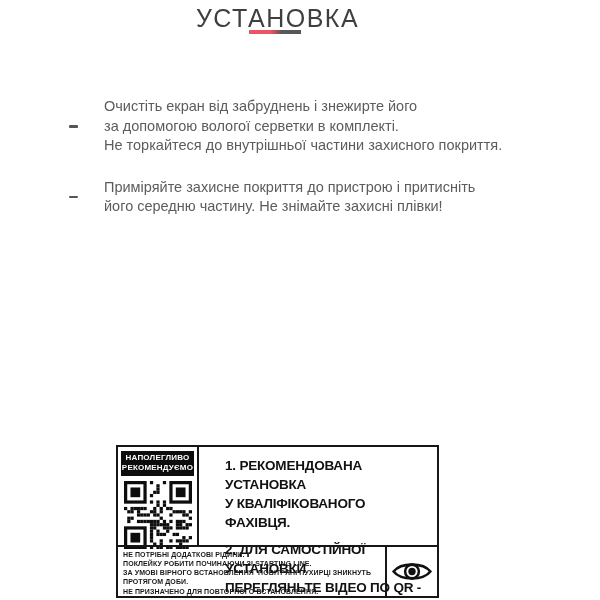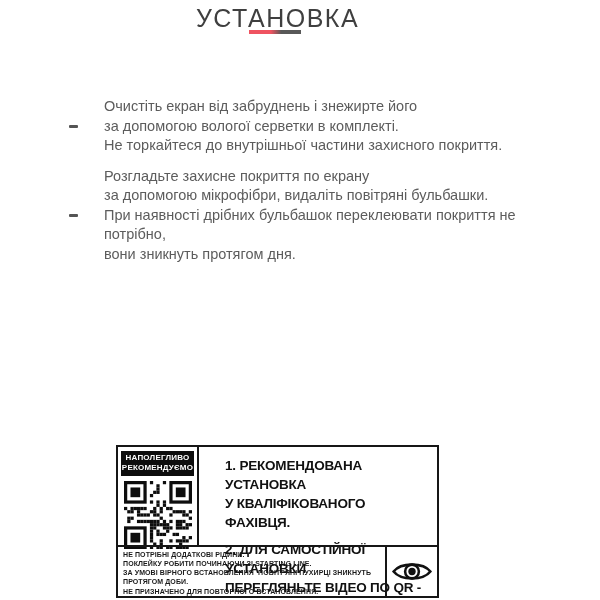--- a/index.html
+++ b/index.html
@@ -17,21 +17,21 @@
     letter-spacing:1.5px;color:#3f3f3f;
   }
   .title-divider{
     position:absolute;left:245px;top:30px;width:52px;height:4px;
     background:linear-gradient(90deg,#ef5360 0%,#ef5360 42%,#585858 62%,#585858 100%);
   }
 
   
   .instructions{
     position:absolute;left:65px;top:97px;width:512px;
-    display:flex;flex-direction:column;gap:11px;
+    display:flex;flex-direction:column;gap:22px;
   }
   .instr-item{display:flex;align-items:center;}
   .instr-dash{
     flex:0 0 35px;display:flex;align-items:center;
   }
   .instr-dash::before{
     content:"";display:block;width:9px;height:2.6px;
     background:#555555;border-radius:1px;
   }
   .instr-text{
@@ -92,24 +92,22 @@
   <div class="instructions">
 
   <div class="instr-item">
       <span class="instr-dash"></span>
       <span class="instr-text">Очистіть екран від забруднень і знежирте його
 за допомогою вологої серветки в комплекті.
 Не торкайтеся до внутрішньої частини захисного покриття.</span>
     </div>
       <div class="instr-item">
       <span class="instr-dash"></span>
-      <span class="instr-text">Розгладьте захисне покриття по екрану
-за допомогою мікрофібри, видаліть повітряні бульбашки.
-При наявності дрібних бульбашок переклеювати покриття не потрібно,
-вони зникнуть протягом дня.</span>
+      <span class="instr-text">Приміряйте захисне покриття до пристрою і притисніть
+його середню частину. Не знімайте захисні плівки!</span>
     </div>
     </div>
 
   <div class="rec-box">
     <div class="rec-main">
       <div class="rec-left">
         <div class="rec-badge">НАПОЛЕГЛИВО
 РЕКОМЕНДУЄМО</div>
         <div class="qr"><svg width="68" height="68" viewBox="0 0 68 68">
               <rect x="0" y="0" width="68" height="68" fill="#ffffff"></rect>

